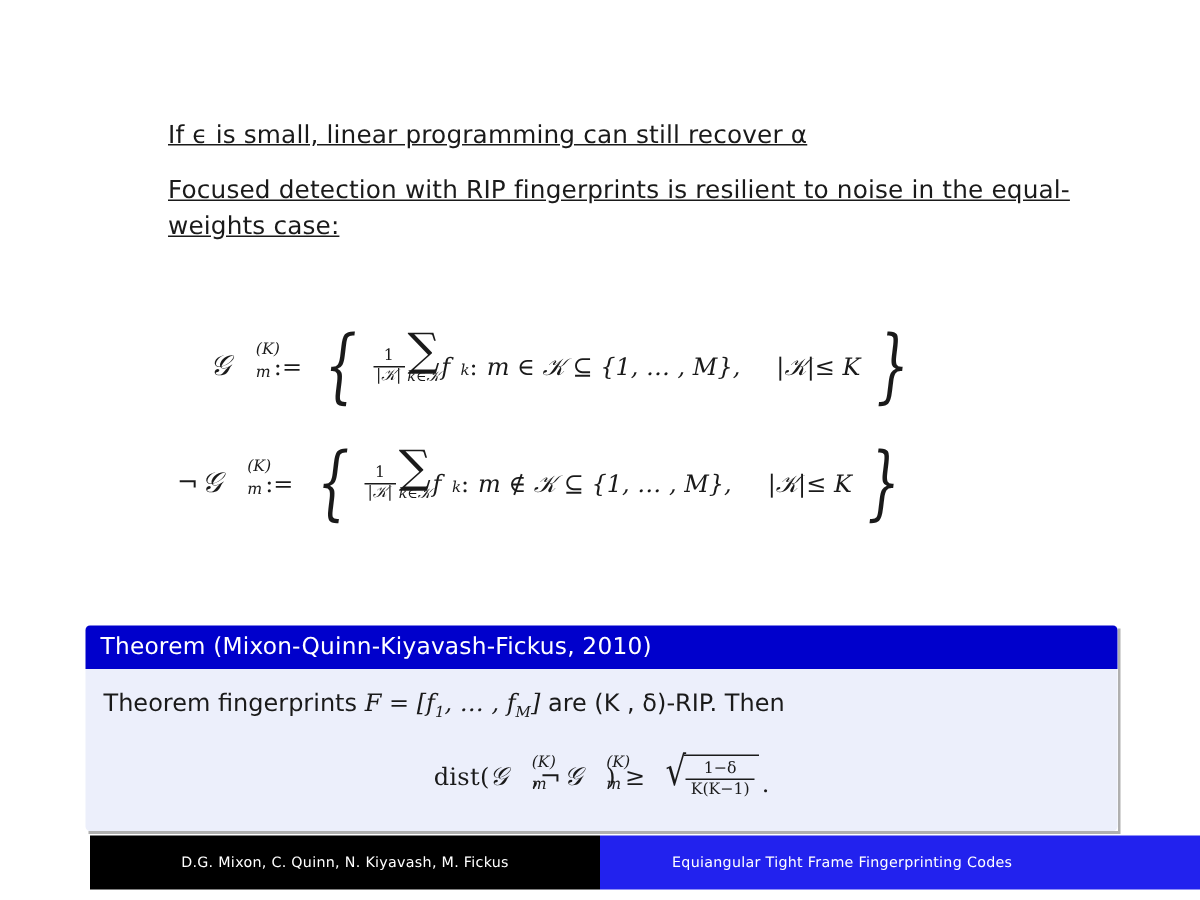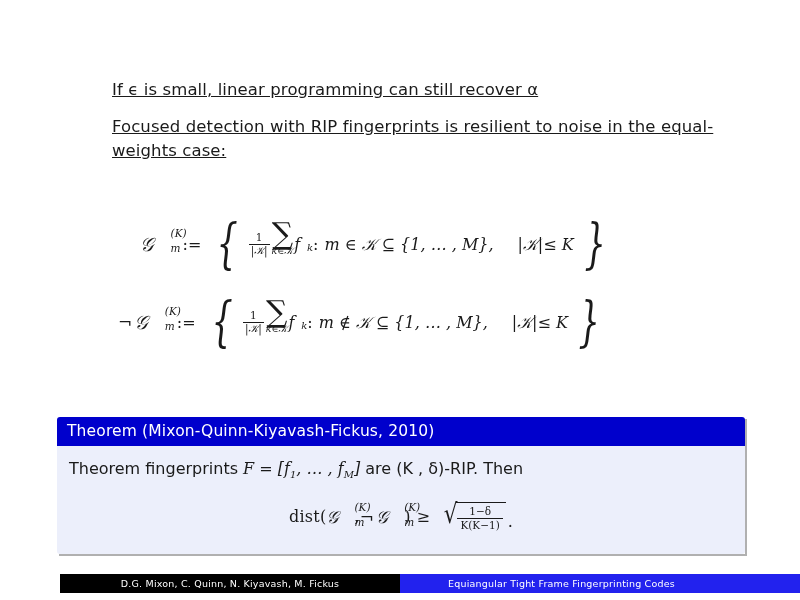--- a/index.html
+++ b/index.html
@@ -240,21 +240,21 @@
   .frac2 .num { padding: 0 3px; }
   .frac2 .den { padding: 0 3px; border-top: 1px solid #1a1a1a; }
   .period { margin-left: 2px; align-self: flex-end; font-style: normal; }
 
   
   .footer {
     position: absolute;
     left: 60px;
     right: 0;
     bottom: 7px;
-    height: 19px;
+    height: 36px;
     display: flex;
     align-items: stretch;
   }
   .foot-left {
     background: #000000;
     color: #ffffff;
     width: 340px;
     display: flex;
     align-items: center;
     justify-content: center;

